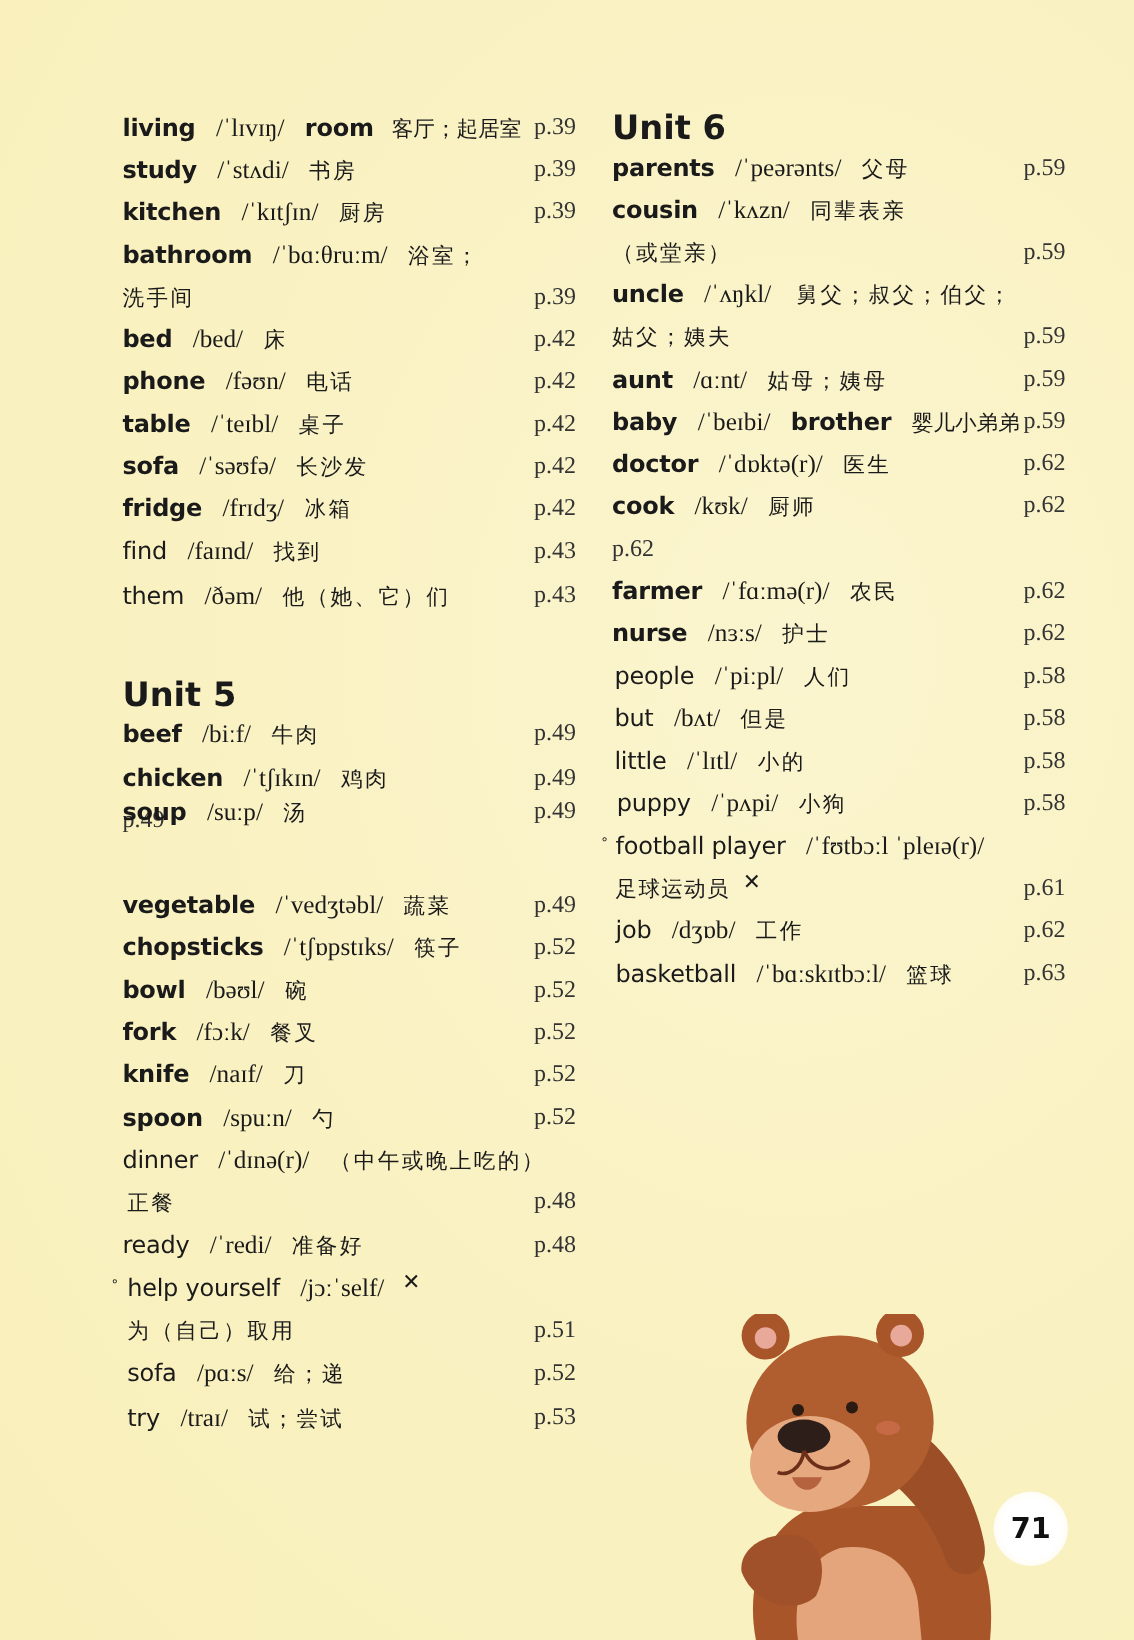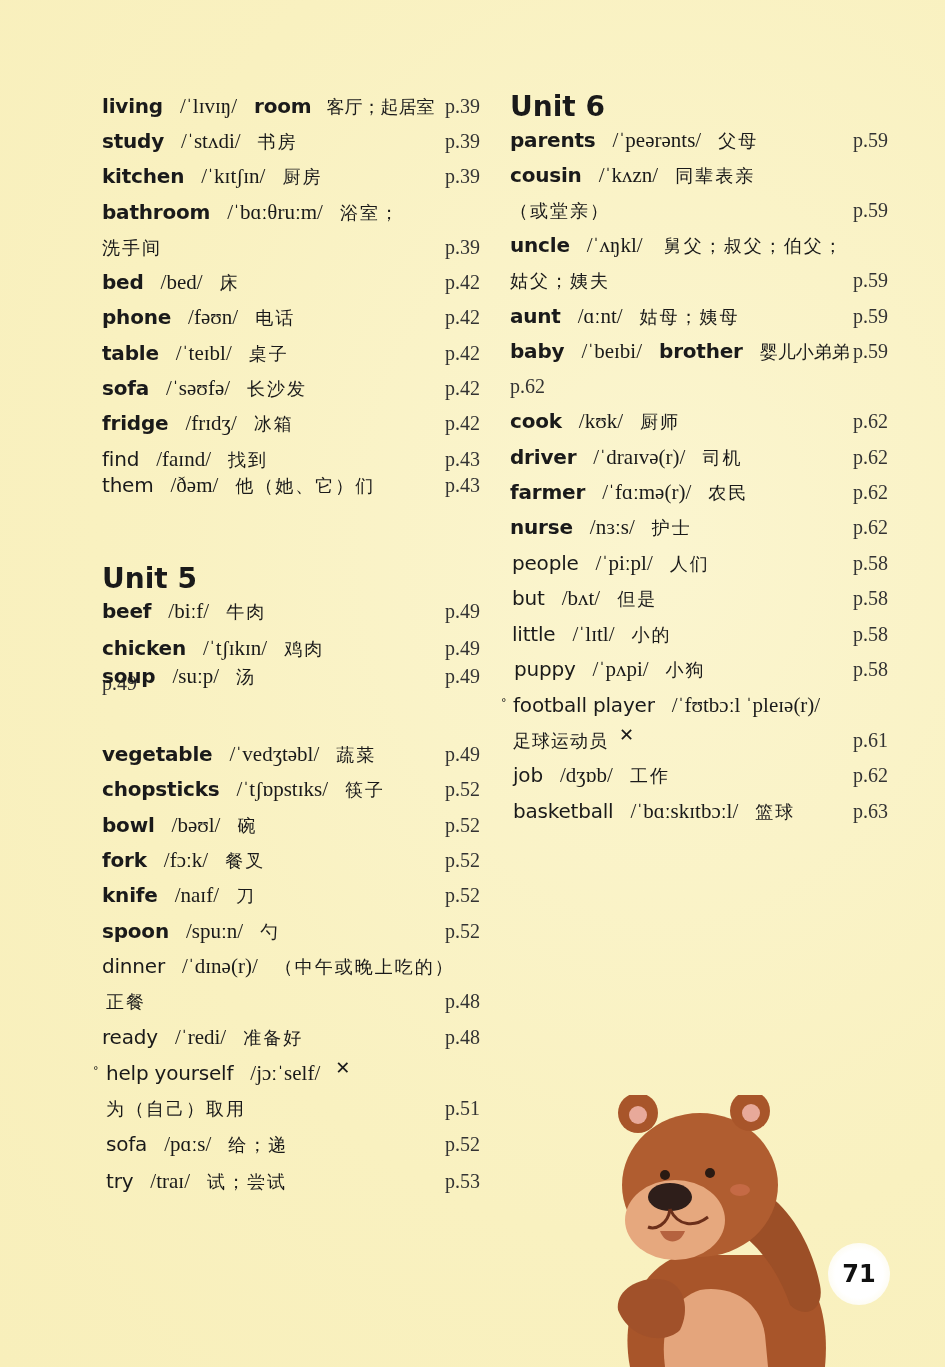--- a/index.html
+++ b/index.html
@@ -123,21 +123,21 @@
       <span class="page">p.42</span>
     </div>
   <div class="row" style="top:442px">
       <span class="left">
         <span class="word light">find</span>
         <span class="ipa">/faɪnd/</span>
         <span class="cn">找到</span>
       </span>
       <span class="page">p.43</span>
     </div>
-  <div class="row" style="top:468px">
+  <div class="row" style="top:479px">
       <span class="left">
         <span class="word light">them</span>
         <span class="ipa">/ðəm/</span>
         <span class="cn">他（她、它）们</span>
       </span>
       <span class="page">p.43</span>
     </div>
 
   <div class="unit-title" style="top:562px">Unit 5</div>
   <div class="row" style="top:594px">
@@ -319,36 +319,36 @@
   <div class="row" style="top:334px">
       <span class="left">
         <span class="word">baby</span>
         <span class="ipa">/ˈbeɪbi/</span>
         <span class="word" style="margin-left:6px">brother</span>
         <span class="cn" style="letter-spacing:0">婴儿小弟弟</span>
       </span>
       <span class="page">p.59</span>
     </div>
   <div class="row" style="top:369px">
+      <span class="left">
+        <span class="word">doctor</span>
+        <span class="ipa">/ˈdɒktə(r)/</span>
+        <span class="cn">医生</span>
+      </span>
       <span class="page">p.62</span>
     </div>
   <div class="row" style="top:404px">
       <span class="left">
         <span class="word">cook</span>
         <span class="ipa">/kʊk/</span>
         <span class="cn">厨师</span>
       </span>
       <span class="page">p.62</span>
     </div>
   <div class="row" style="top:440px">
-      <span class="left">
-        <span class="word">driver</span>
-        <span class="ipa">/ˈdraɪvə(r)/</span>
-        <span class="cn">司机</span>
-      </span>
       <span class="page">p.62</span>
     </div>
   <div class="row" style="top:475px">
       <span class="left">
         <span class="word">farmer</span>
         <span class="ipa">/ˈfɑːmə(r)/</span>
         <span class="cn">农民</span>
       </span>
       <span class="page">p.62</span>
     </div>

